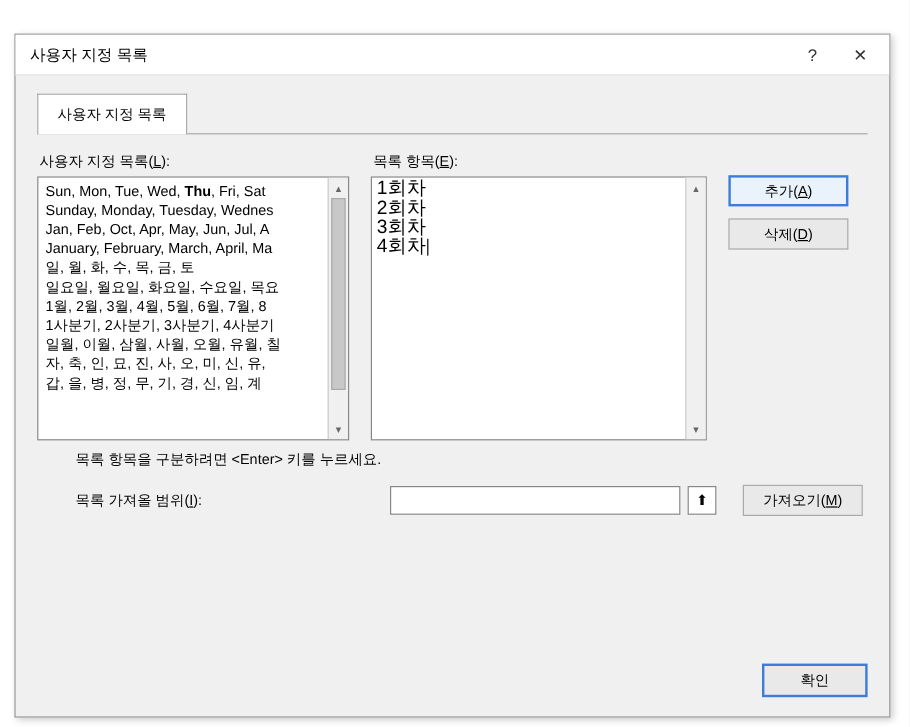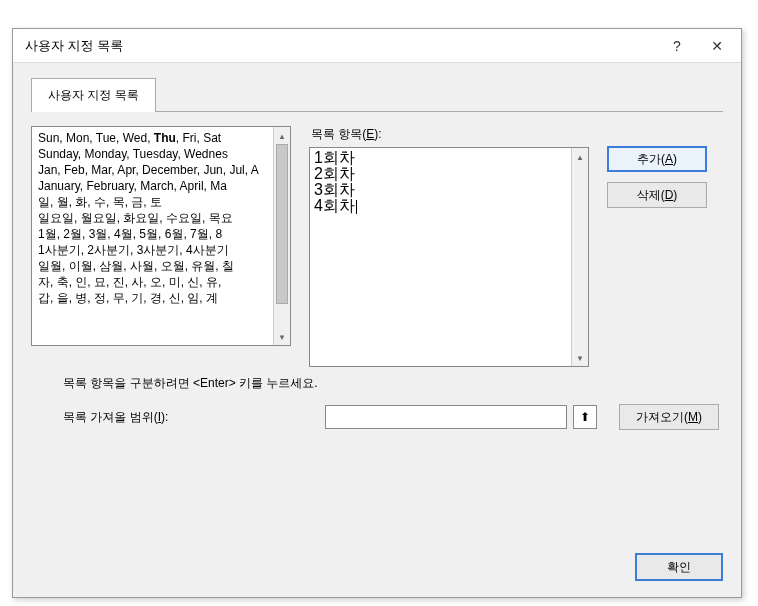--- a/index.html
+++ b/index.html
@@ -246,25 +246,26 @@
 
   <div class="dialog-body">
 
     <div class="tabs">
       <div class="tab">사용자 지정 목록</div>
     </div>
 
     <div class="content-row">
 
       <div class="col">
+        <div class="col-label">사용자 지정 목록(<u>L</u>):</div>
         <div class="listbox">
           <div class="list-items" id="custom-lists-container">
               <div class="list-item">Sun, Mon, Tue, Wed, <b>Thu</b>, Fri, Sat</div>
               <div class="list-item">Sunday, Monday, Tuesday, Wednes</div>
-              <div class="list-item">Jan, Feb, Mar, Apr, December, Jun, Jul, A</div>
+              <div class="list-item">Jan, Feb, Oct, Apr, May, Jun, Jul, A</div>
               <div class="list-item">January, February, March, April, Ma</div>
               <div class="list-item">일, 월, 화, 수, 목, 금, 토</div>
               <div class="list-item">일요일, 월요일, 화요일, 수요일, 목요</div>
               <div class="list-item">1월, 2월, 3월, 4월, 5월, 6월, 7월, 8</div>
               <div class="list-item">1사분기, 2사분기, 3사분기, 4사분기</div>
               <div class="list-item">일월, 이월, 삼월, 사월, 오월, 유월, 칠</div>
               <div class="list-item">자, 축, 인, 묘, 진, 사, 오, 미, 신, 유,</div>
               <div class="list-item">갑, 을, 병, 정, 무, 기, 경, 신, 임, 계</div>
             </div>
           <div class="list-scrollbar">

